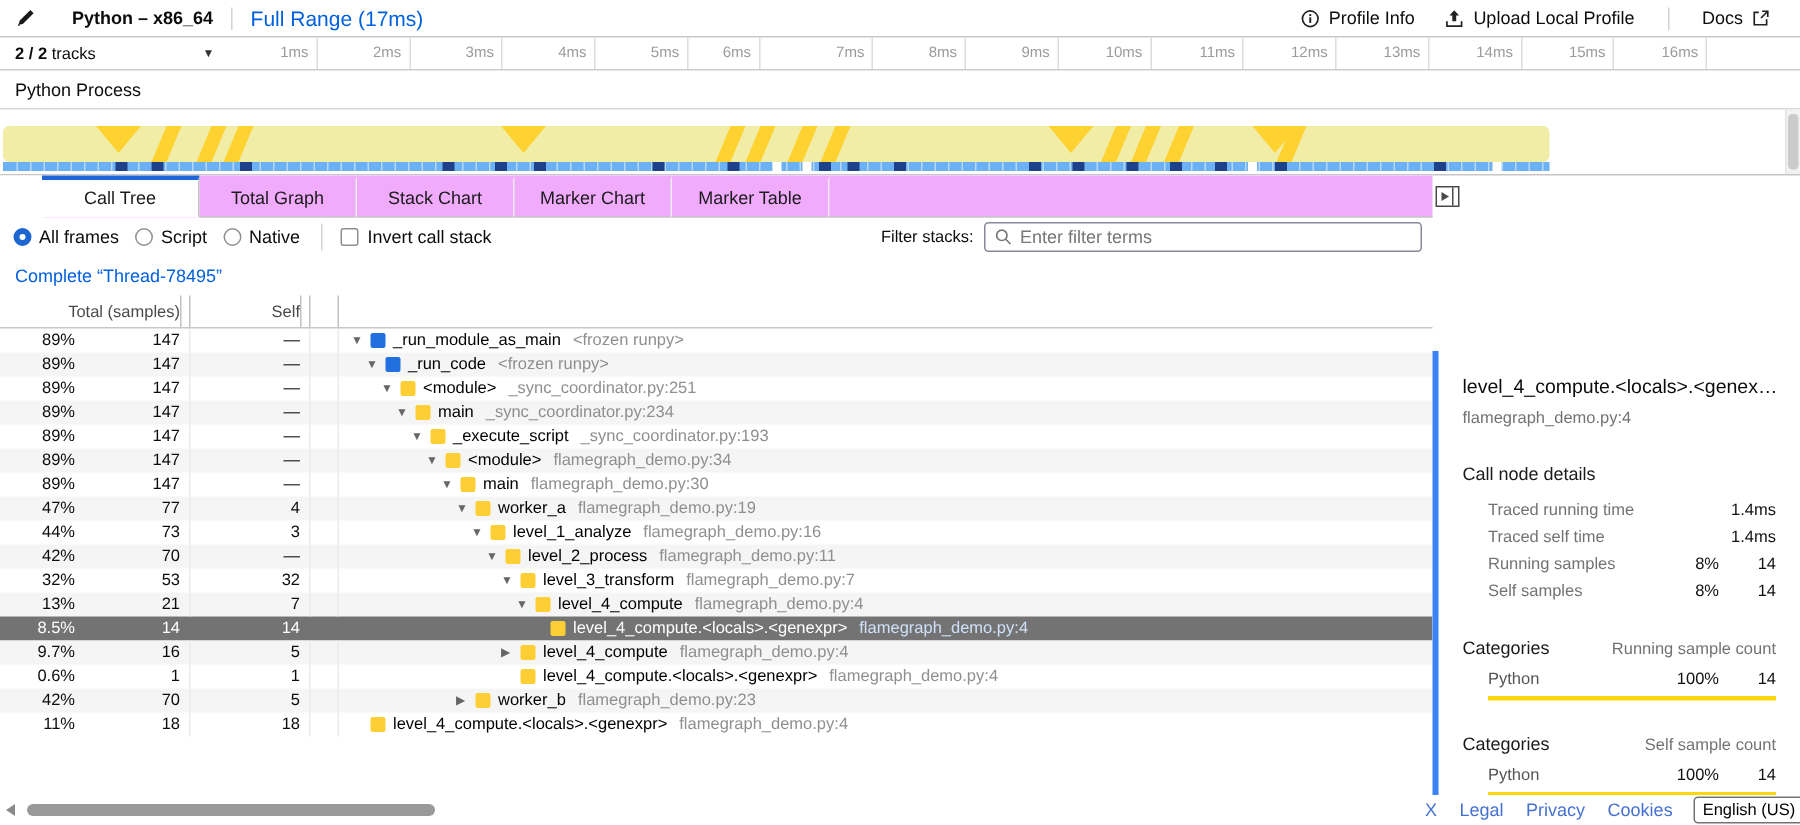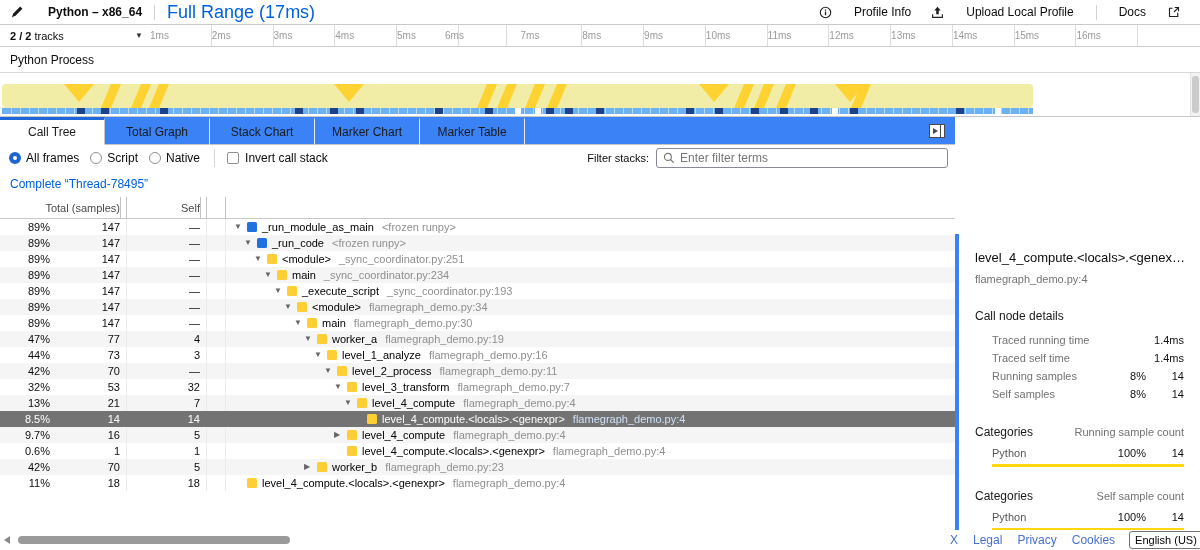--- a/index.html
+++ b/index.html
@@ -4,47 +4,47 @@
 <style>
   * { box-sizing: border-box; margin: 0; padding: 0; }
   html,body { width:1200px; height:550px; overflow:hidden; }
   body { font-family:"Liberation Sans","DejaVu Sans",sans-serif; font-size:11px; color:#0c0c0c; background:#fff; }
   #app { position:relative; width:1200px; height:550px; background:#fff; }
 
   
   .top-header { height:25px; border-bottom:1px solid #c9c9c9; display:flex; align-items:center; background:#fff; }
   .brand { display:flex; align-items:center; gap:25px; padding-left:11px; font-size:12px; font-weight:bold; }
   .hdr-sep { width:1px; height:15px; background:#d2d2d2; margin:0 12px; }
-  .range-link { color:#0060df; font-size:18px; font-weight:normal; cursor:pointer; }
+  .range-link { color:#0060df; font-size:14px; font-weight:normal; cursor:pointer; }
   .hdr-right { margin-left:auto; display:flex; align-items:center; padding-right:10px; font-size:12px; }
-  .hdr-btn { display:flex; align-items:center; gap:22px; padding:0 10px; cursor:pointer; }
+  .hdr-btn { display:flex; align-items:center; gap:6px; padding:0 10px; cursor:pointer; }
 
   
   .ruler-row { height:21px; display:flex; }
   .tracks-cell { width:150px; flex:none; display:flex; align-items:center; padding-left:10px; }
   .tracks-caret { margin-left:auto; margin-right:7px; font-size:8px; color:#333; }
   .ruler { flex:1; position:relative; }
-  .tick { position:absolute; top:0; height:21px; line-height:21px; text-align:left; padding-right:5px;
+  .tick { position:absolute; top:0; height:21px; line-height:21px; text-align:right; padding-right:5px;
           border-right:1px solid #dcdcdc; font-size:10px; color:#9b9b9b; }
   .process-row { height:26px; border-top:1px solid #cdcdcd; display:flex; align-items:center; padding-left:10px; font-size:12px; background:#fff; }
   .thread-row { height:45px; border-top:1px solid #d8d8d8; border-bottom:1px solid #c6c6c6; display:flex; background:#fff; }
   .thread-label { width:150px; flex:none; position:relative; background:#e7f0fd; }
   .thread-label::before { content:""; position:absolute; left:0; top:0; bottom:0; width:13px; background:#ececec; }
   .thread-label::after { content:""; position:absolute; left:13px; top:0; bottom:0; width:3px; background:#1d66d2; }
   .thread-label span { position:absolute; left:25px; top:50%; transform:translateY(-50%); font-size:12px; }
   .thread-graph { flex:1; position:relative; }
   .thread-graph svg { position:absolute; left:2px; top:0; }
   .v-scroll { position:absolute; right:0; top:0; bottom:0; width:10px; background:#f2f2f2; border-left:1px solid #e3e3e3; }
   .v-thumb { position:absolute; right:1px; top:3px; width:7px; height:37px; background:#cbcbcb; border-radius:3px; }
 
   
   .main { position:absolute; left:0; top:117px; right:0; bottom:0; display:flex; }
   .left-panel { width:955px; flex:none; display:flex; flex-direction:column; background:#fff; }
 
-  .tabbar { height:28px; display:flex; position:relative; background:#3b82f6; }
+  .tabbar { height:28px; display:flex; position:relative; background:#f0abfc;margin-left:28px; }
   .tab { width:105px; flex:none; display:flex; align-items:center; justify-content:center; font-size:12px; color:#1a1a1a;
          border-top:3px solid transparent; border-bottom:1px solid #c5c5c5; border-right:1px solid #ececec; cursor:pointer; }
   .tab.selected { border-top:3px solid #1f66d8; border-bottom:1px solid transparent; border-right:1px solid #c5c5c5; background:#fff; }
   .tab-filler { flex:1; border-bottom:1px solid #c5c5c5; }
   .panel-icon { position:absolute; left:929px; top:7px; width:16px; height:14px; border:1px solid #4a4a4a; cursor:pointer; background:#fff; }
   .panel-icon::after { content:""; position:absolute; right:3px; top:0; bottom:0; width:1px; background:#4a4a4a; }
   .panel-icon::before { content:""; position:absolute; left:3px; top:3px; width:0; height:0;
          border-left:5px solid #4a4a4a; border-top:3px solid transparent; border-bottom:3px solid transparent; }
 
   .controls-row { height:26px; display:flex; align-items:center; padding-left:9px; background:#fff; }

